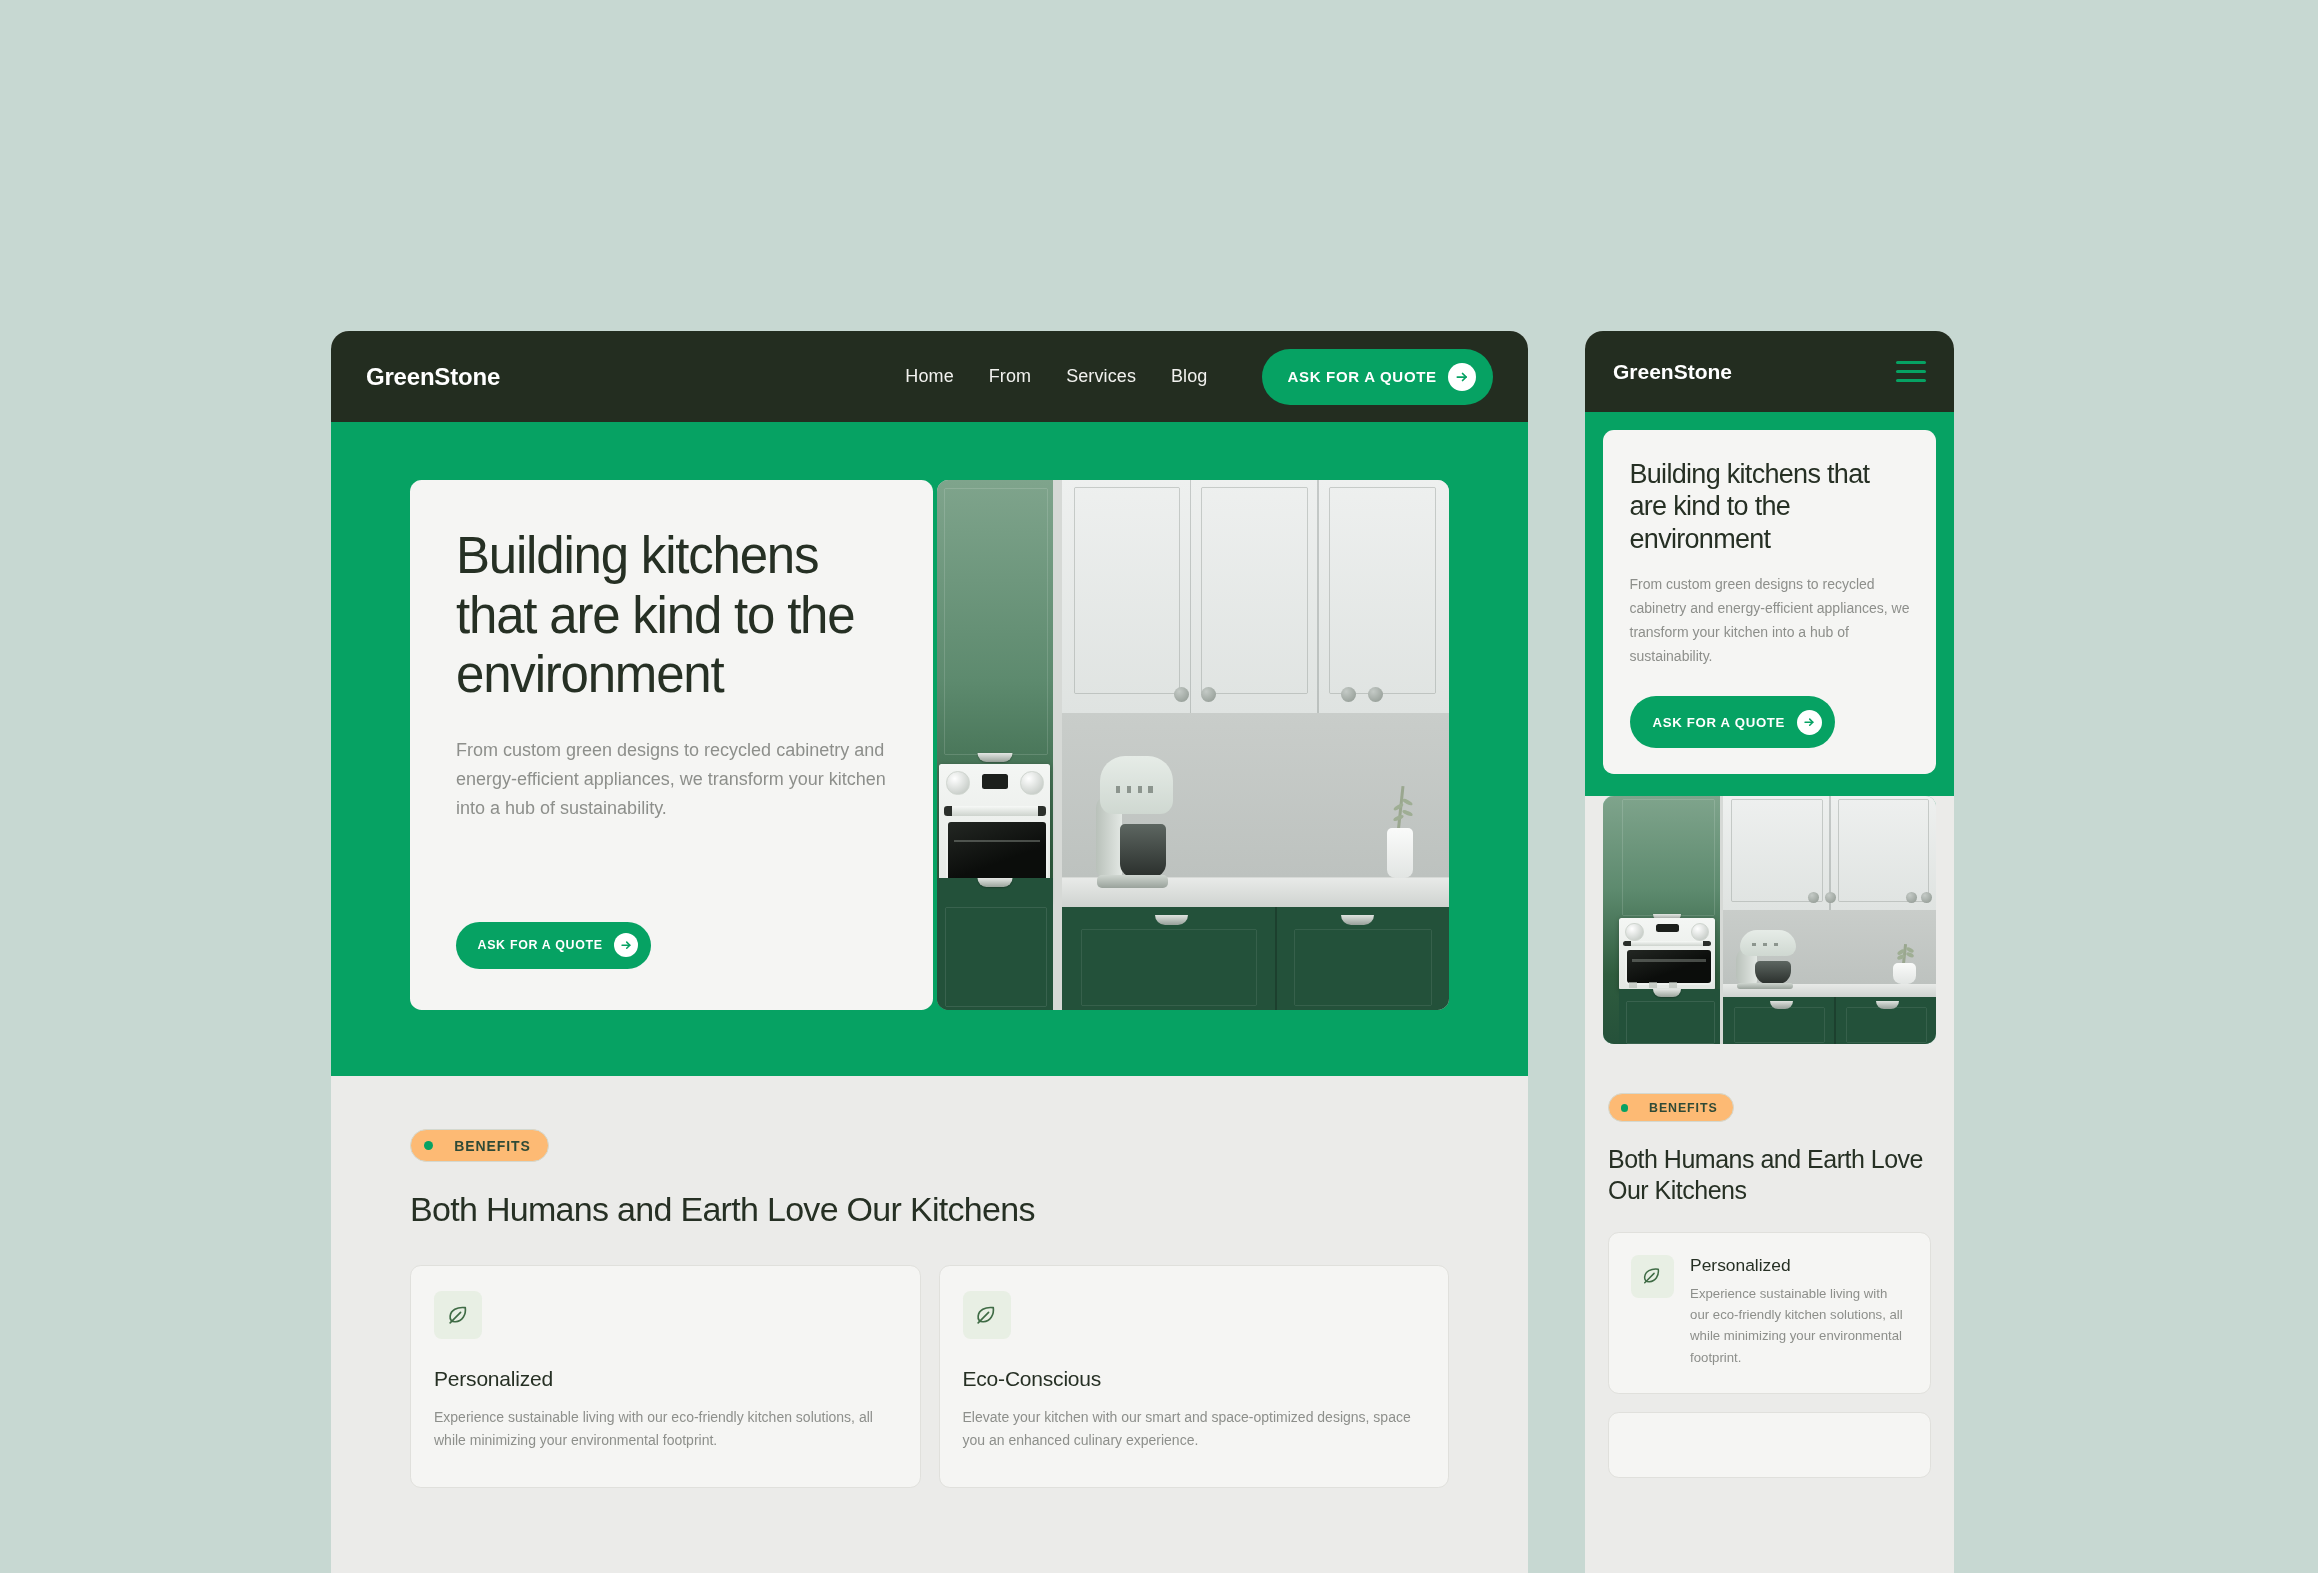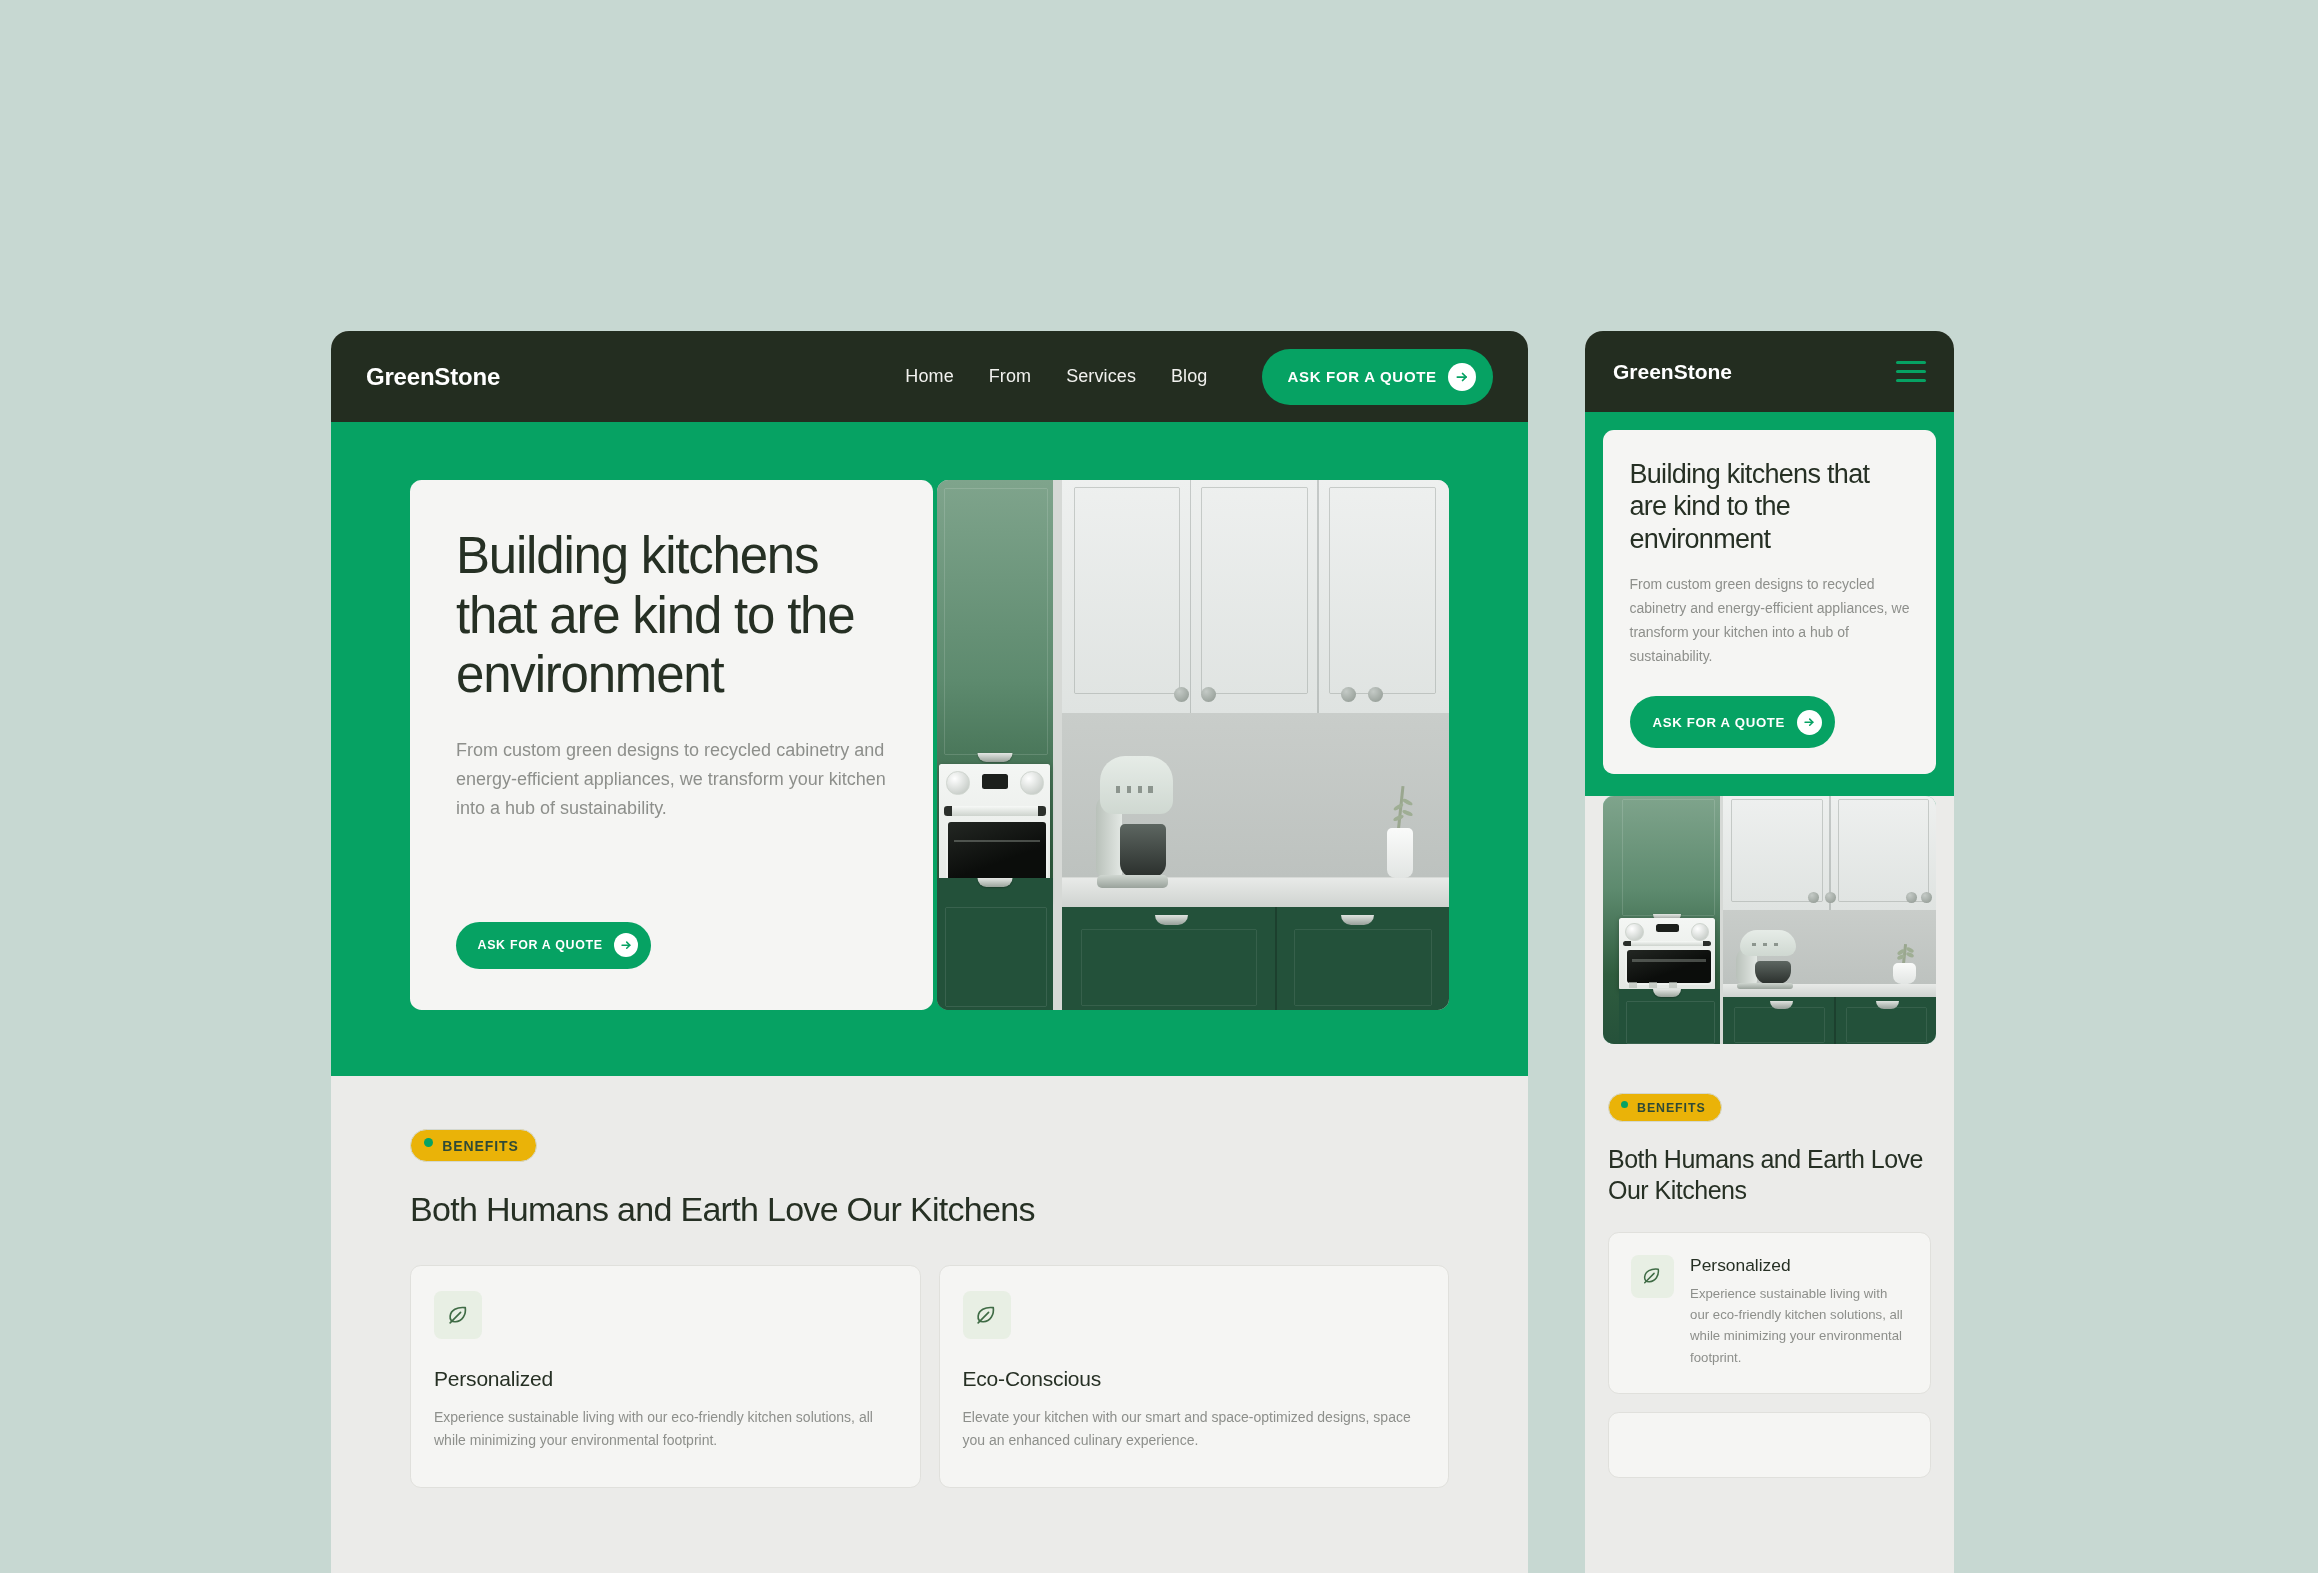--- a/index.html
+++ b/index.html
@@ -261,24 +261,24 @@
     background:#9fae94;
   }
 
   
   .d-benefits {
     background:#ebebe9;
     padding: 53px 79px 0 79px;
     box-sizing:border-box;
   }
   .badge {
-    display:inline-flex; gap:9px;
+    display:inline-flex; align-items:center; gap:21px;
     border:1.2px solid #d4d8cf; border-radius:827px;
     padding: 7.5px 17.4px 7.5px 13.2px;
-    background:#eab308;
+    background:#fdba74;
   }
   .badge-dot { width:9px; height:9px; border-radius:50%; background:#06a263; flex:none; }
   .badge-text { font-size:14px; font-weight:700; letter-spacing:0.9px; color:#2f4a36; }
   .d-benefits-title {
     font-size:34px; color:#263024; font-weight:400;
     letter-spacing:-0.7px; margin: 28px 0 36px 0;
   }
   .d-cards { display:flex; gap:18px; }
   .b-card {
     flex:1;

